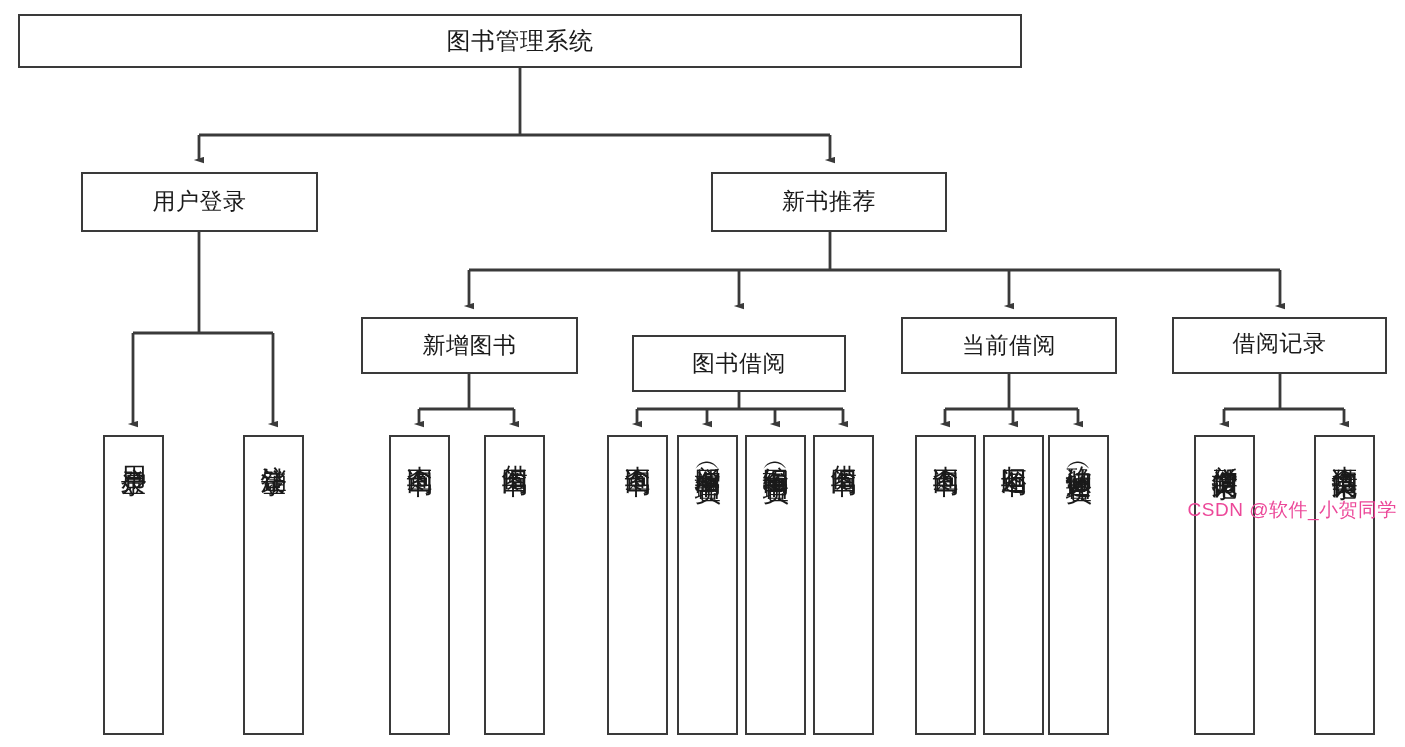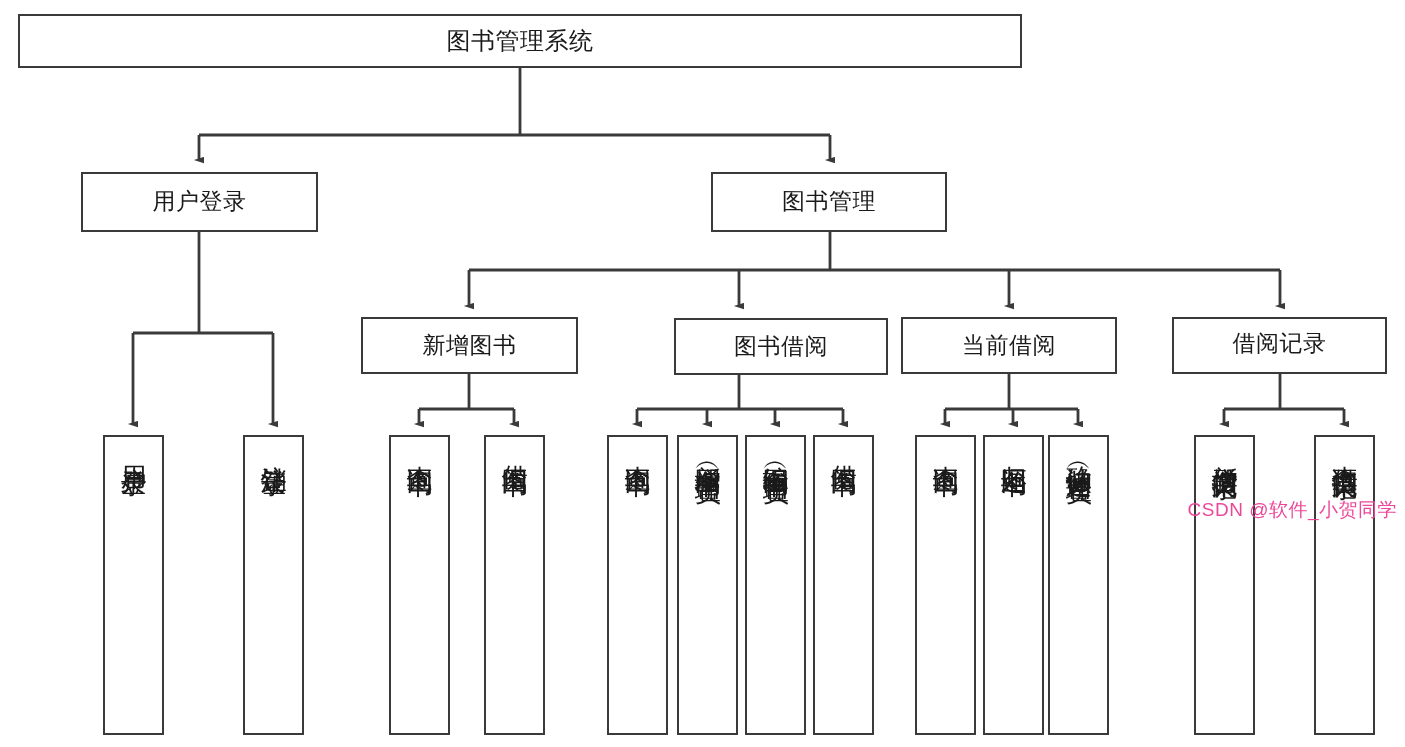--- a/index.html
+++ b/index.html
@@ -131,27 +131,27 @@
   </svg>
 
   <div class="node root horiz" style="left:18px; top:14px; width:1004px; height:54px;">
     <span class="node-label">图书管理系统</span>
   </div>
 
   <div class="node horiz" style="left:81px; top:172px; width:237px; height:60px;">
     <span class="node-label">用户登录</span>
   </div>
   <div class="node horiz" style="left:711px; top:172px; width:236px; height:60px;">
-    <span class="node-label">图书管理</span>
+    <span class="node-label">新书推荐</span>
   </div>
 
   <div class="node horiz" style="left:361px; top:317px; width:217px; height:57px;">
     <span class="node-label">新增图书</span>
   </div>
-  <div class="node horiz" style="left:632px; top:318px; width:214px; height:57px;margin-left:42px;">
+  <div class="node horiz" style="left:632px; top:335px; width:214px; height:57px;">
     <span class="node-label">图书借阅</span>
   </div>
   <div class="node horiz" style="left:901px; top:317px; width:216px; height:57px;">
     <span class="node-label">当前借阅</span>
   </div>
   <div class="node horiz" style="left:1172px; top:317px; width:215px; height:57px;font-family:Liberation Mono, monospace;">
     <span class="node-label">借阅记录</span>
   </div>
 
   <div class="node vert" style="left:103px; top:435px; width:61px; height:300px;">

